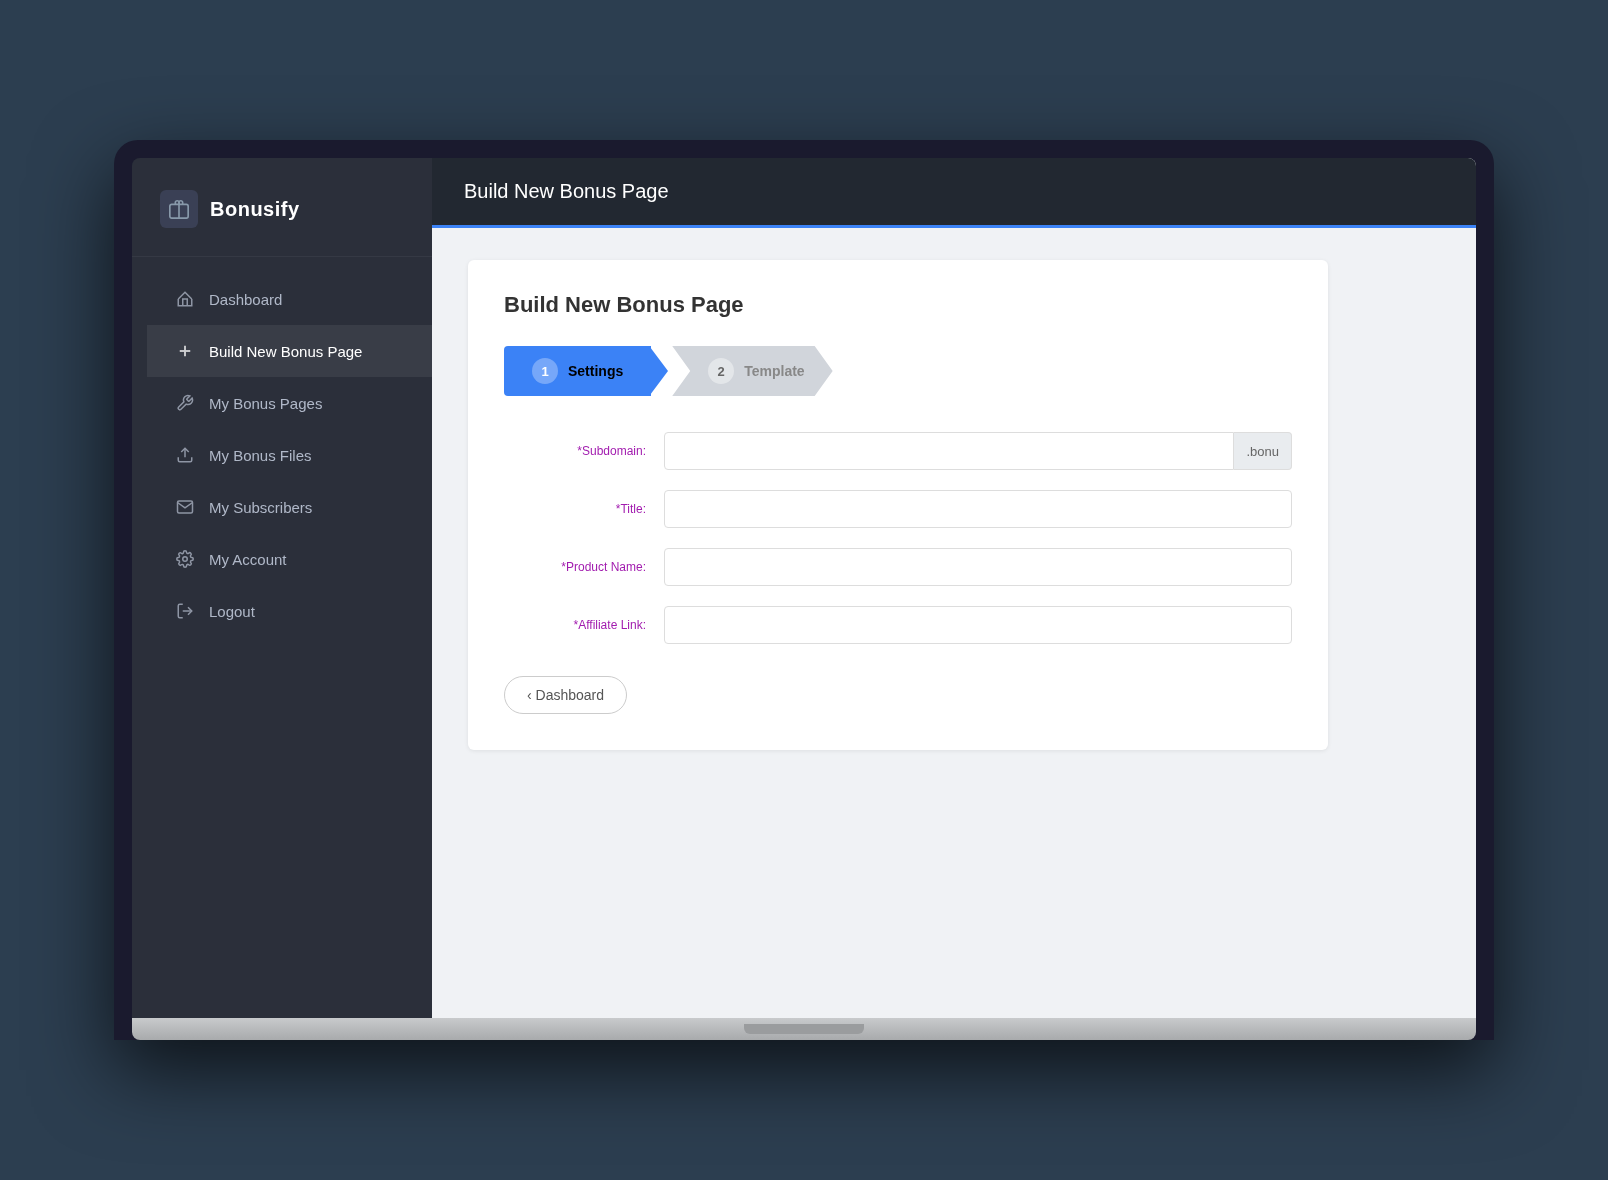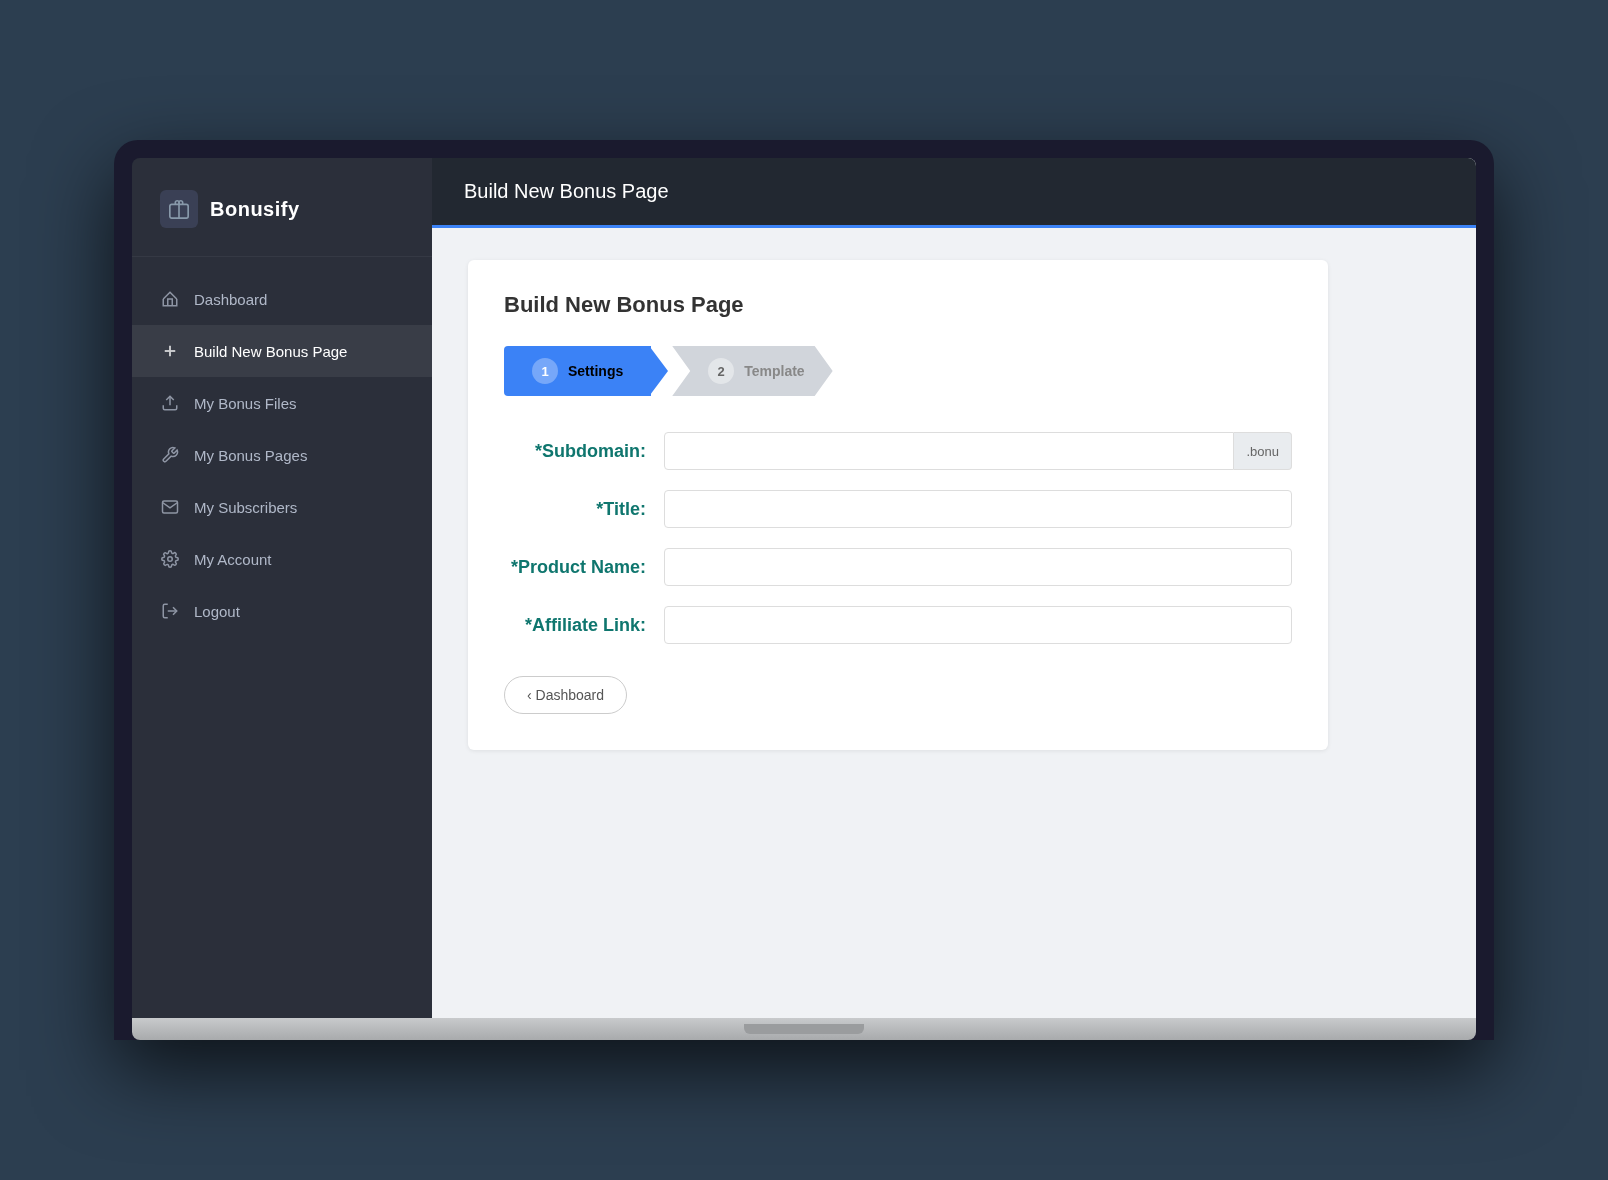--- a/index.html
+++ b/index.html
@@ -64,20 +64,21 @@
     .logo-text {
       color: #ffffff;
       font-size: 20px;
       font-weight: 600;
       letter-spacing: 0.5px;
     }
 
     .sidebar-nav {
       list-style: none;
       padding: 8px 0;
+      margin-left: 15px;
     }
 
     .sidebar-nav li {
       padding: 0;
     }
 
     .sidebar-nav a {
       display: flex;
       align-items: center;
       gap: 14px;
@@ -220,23 +221,23 @@
       display: flex;
       align-items: center;
       margin-bottom: 20px;
     }
 
     .form-label {
       width: 160px;
       min-width: 160px;
       text-align: right;
       padding-right: 18px;
-      font-size: 18px;
-      color: #0f766e;
-      font-weight: 700;
+      font-size: 12px;
+      color: #a21caf;
+      font-weight: 400;
     }
 
     .form-input-wrap {
       flex: 1;
       display: flex;
       align-items: center;
     }
 
     .form-input {
       flex: 1;
@@ -342,36 +343,36 @@
                 <line x1="5" y1="12" x2="19" y2="12"></line>
               </svg>
             </span>
             <span>Build New Bonus Page</span>
           </a>
         </li>
         <li>
           <a class="sidebar-nav-item">
             <span class="nav-icon">
               <svg width="18" height="18" viewBox="0 0 24 24" fill="none" stroke="currentColor" stroke-width="2">
+                <path d="M14.7 6.3a1 1 0 0 0 0 1.4l1.6 1.6a1 1 0 0 0 1.4 0l3.77-3.77a6 6 0 0 1-7.94 7.94l-6.91 6.91a2.12 2.12 0 0 1-3-3l6.91-6.91a6 6 0 0 1 7.94-7.94l-3.76 3.76z"></path>
+              </svg>
+            </span>
+            <span>My Bonus Pages</span>
+          </a>
+        </li>
+        <li>
+          <a class="sidebar-nav-item">
+            <span class="nav-icon">
+              <svg width="18" height="18" viewBox="0 0 24 24" fill="none" stroke="currentColor" stroke-width="2">
                 <path d="M21 15v4a2 2 0 0 1-2 2H5a2 2 0 0 1-2-2v-4"></path>
                 <polyline points="17 8 12 3 7 8"></polyline>
                 <line x1="12" y1="3" x2="12" y2="15"></line>
               </svg>
             </span>
             <span>My Bonus Files</span>
-          </a>
-        </li>
-        <li>
-          <a class="sidebar-nav-item">
-            <span class="nav-icon">
-              <svg width="18" height="18" viewBox="0 0 24 24" fill="none" stroke="currentColor" stroke-width="2">
-                <path d="M14.7 6.3a1 1 0 0 0 0 1.4l1.6 1.6a1 1 0 0 0 1.4 0l3.77-3.77a6 6 0 0 1-7.94 7.94l-6.91 6.91a2.12 2.12 0 0 1-3-3l6.91-6.91a6 6 0 0 1 7.94-7.94l-3.76 3.76z"></path>
-              </svg>
-            </span>
-            <span>My Bonus Pages</span>
           </a>
         </li>
         <li>
           <a class="sidebar-nav-item">
             <span class="nav-icon">
               <svg width="18" height="18" viewBox="0 0 24 24" fill="none" stroke="currentColor" stroke-width="2">
                 <path d="M4 4h16c1.1 0 2 .9 2 2v12c0 1.1-.9 2-2 2H4c-1.1 0-2-.9-2-2V6c0-1.1.9-2 2-2z"></path>
                 <polyline points="22,6 12,13 2,6"></polyline>
               </svg>
             </span>

